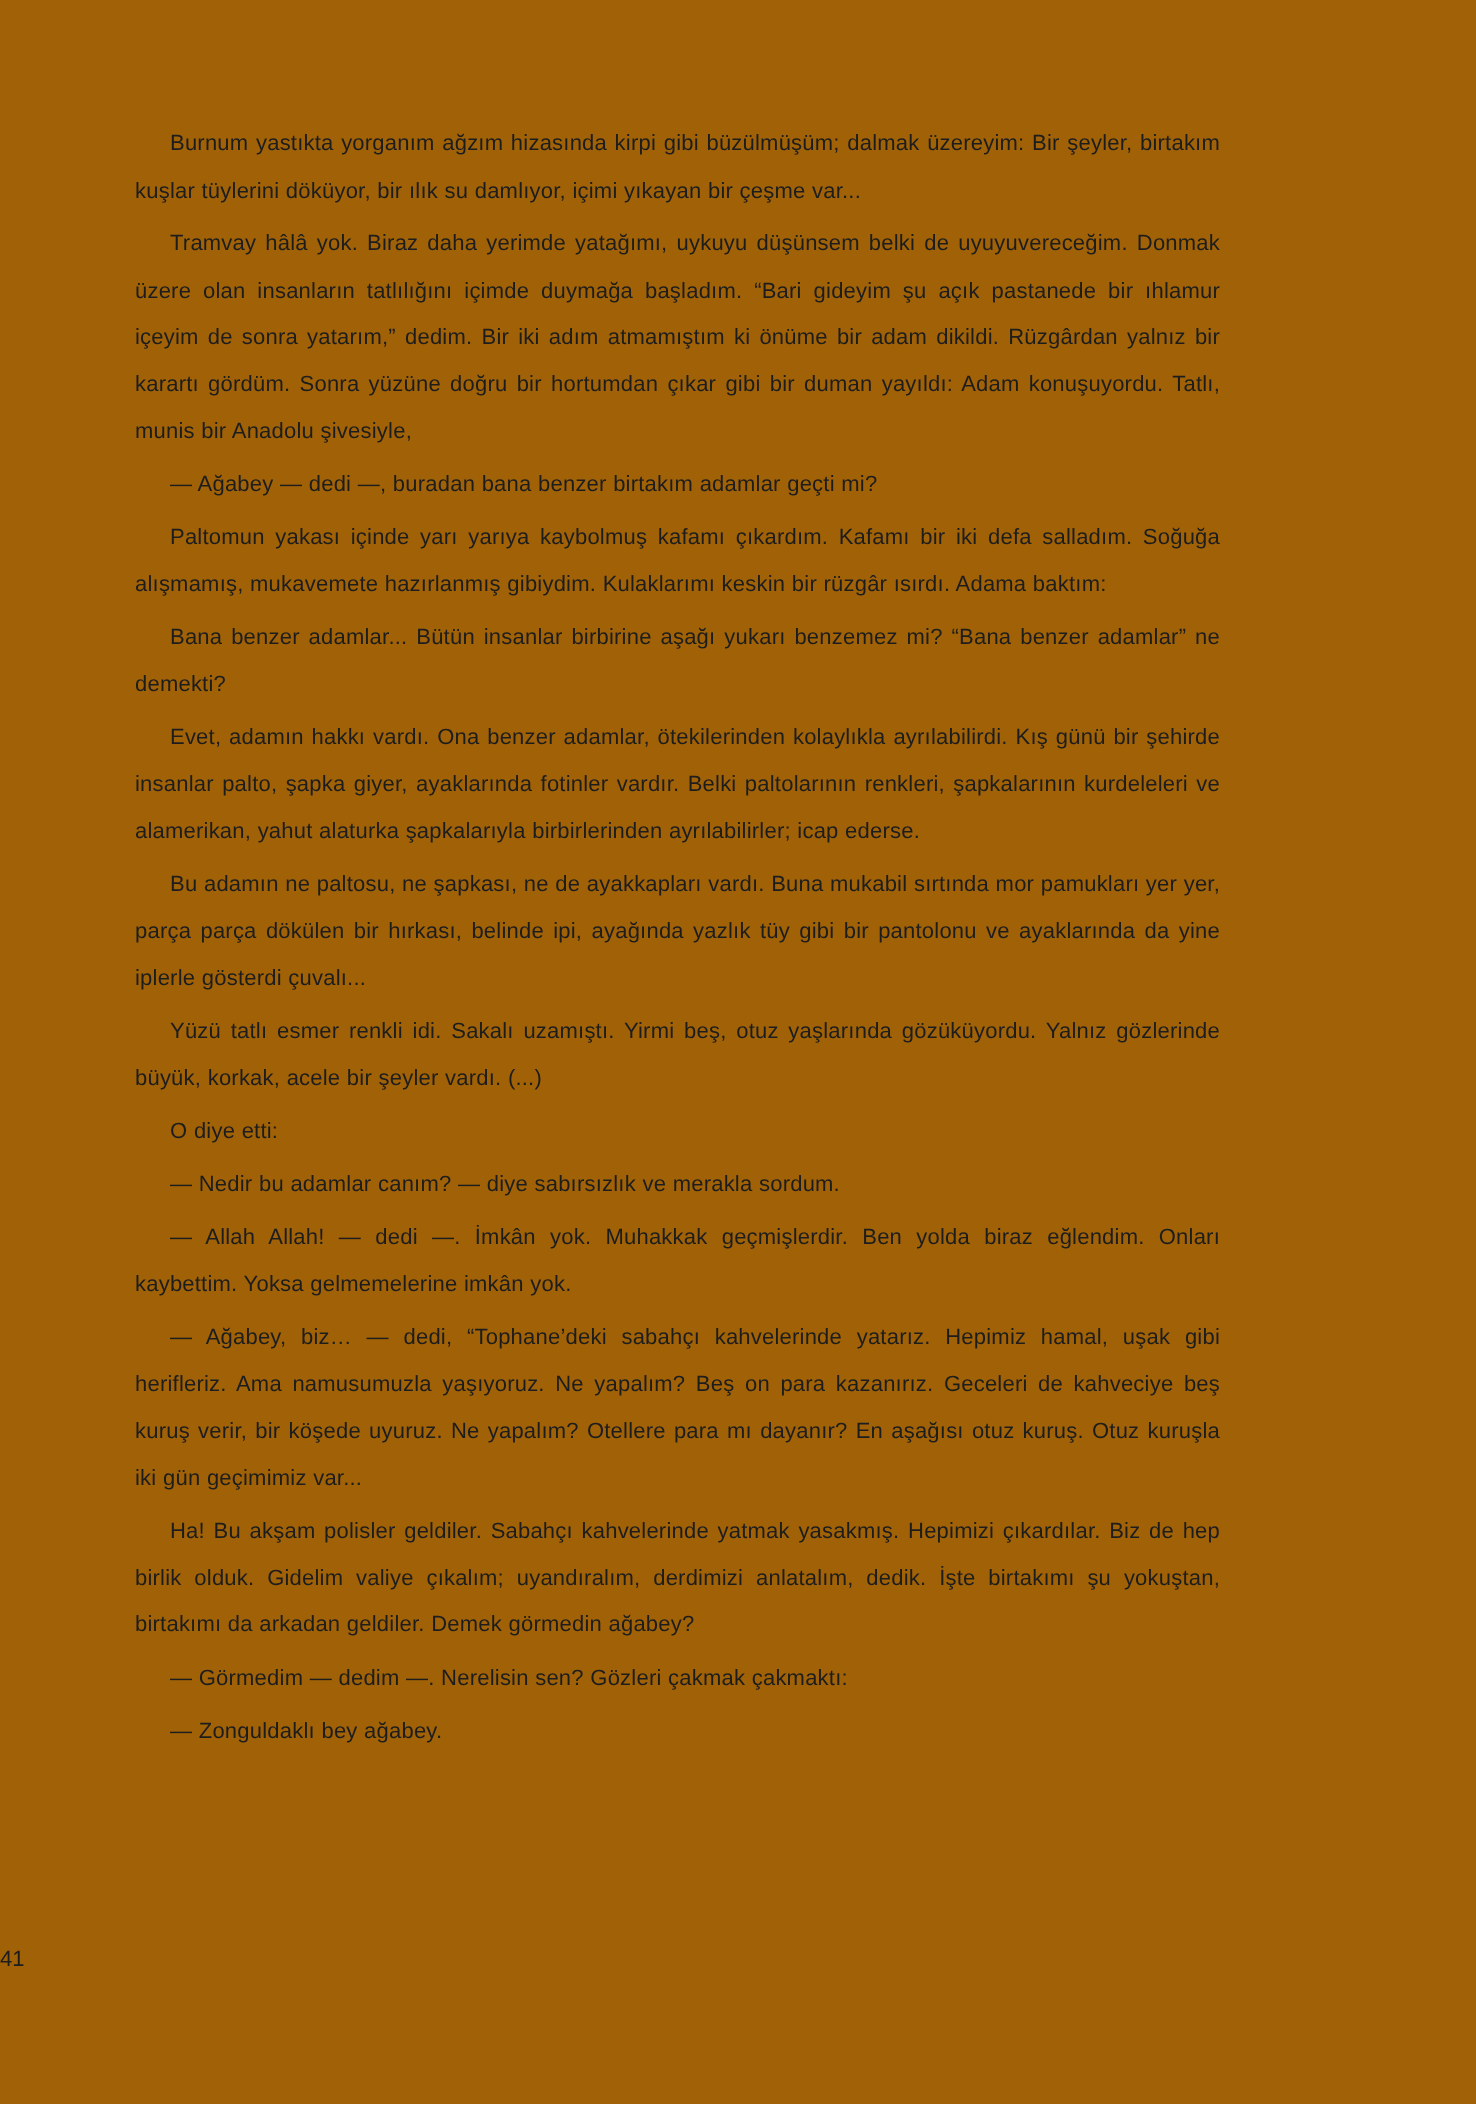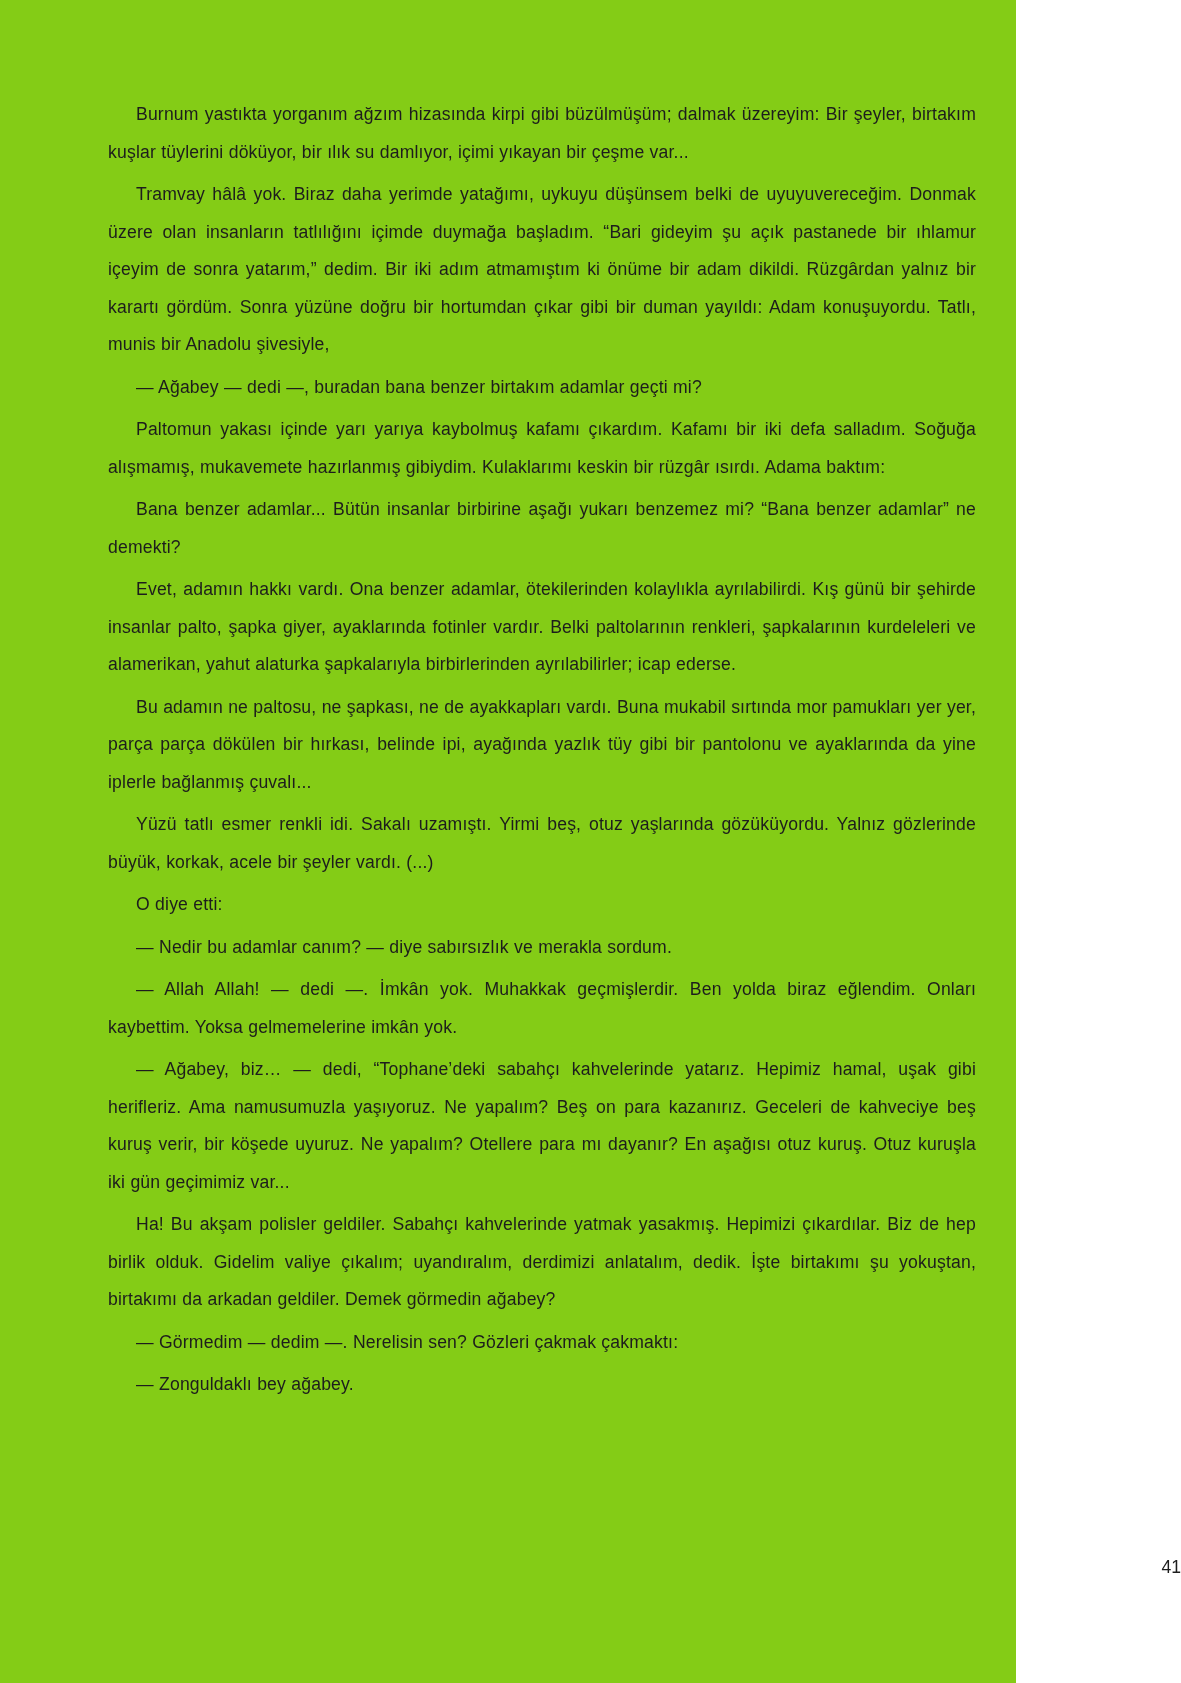--- a/index.html
+++ b/index.html
@@ -9,23 +9,23 @@
   }
   body {
     width: 1181px;
     height: 1683px;
     font-family: "Liberation Sans", sans-serif;
     color: #1a1a1a;
     overflow: hidden;
   }
   .page {
     position: relative;
-    width: 1016px;
+    width: 1181px;
     height: 1683px;
-    background: #84cc16;
+    background: #a16207;
     box-sizing: border-box;
   }
   .content {
     position: absolute;
     left: 108px;
     top: 96px;
     width: 868px;
   }
   .para {
     margin: 0 0 5px 0;
@@ -40,39 +40,39 @@
     hyphens: none;
   }
   .para.dialogue {
     text-indent: 28px;
   }
   .page-number {
     position: absolute;
     left: 0;
     top: 1555px;
     width: 1181px;
-    text-align: right;
+    text-align: left;
     font-size: 17.6px;
     line-height: 24px;
     color: #1d1d1d;
     font-family: "Liberation Sans", sans-serif;
   }
 </style>
 </head>
 <body>
 
 <div class="page">
   <div class="content">
     <p class="para">Burnum yastıkta yorganım ağzım hizasında kirpi gibi büzülmüşüm; dalmak üzereyim: Bir şeyler, birtakım kuşlar tüylerini döküyor, bir ılık su damlıyor, içimi yıkayan bir çeşme var...</p>
     <p class="para">Tramvay hâlâ yok. Biraz daha yerimde yatağımı, uykuyu düşünsem belki de uyuyuvereceğim. Donmak üzere olan insanların tatlılığını içimde duymağa başladım. “Bari gideyim şu açık pastanede bir ıhlamur içeyim de sonra yatarım,” dedim. Bir iki adım atmamıştım ki önüme bir adam dikildi. Rüzgârdan yalnız bir karartı gördüm. Sonra yüzüne doğru bir hortumdan çıkar gibi bir duman yayıldı: Adam konuşuyordu. Tatlı, munis bir Anadolu şivesiyle,</p>
     <p class="para dialogue">— Ağabey — dedi —, buradan bana benzer birtakım adamlar geçti mi?</p>
     <p class="para">Paltomun yakası içinde yarı yarıya kaybolmuş kafamı çıkardım. Kafamı bir iki defa salladım. Soğuğa alışmamış, mukavemete hazırlanmış gibiydim. Kulaklarımı keskin bir rüzgâr ısırdı. Adama baktım:</p>
     <p class="para">Bana benzer adamlar... Bütün insanlar birbirine aşağı yukarı benzemez mi? “Bana benzer adamlar” ne demekti?</p>
     <p class="para">Evet, adamın hakkı vardı. Ona benzer adamlar, ötekilerinden kolaylıkla ayrılabilirdi. Kış günü bir şehirde insanlar palto, şapka giyer, ayaklarında fotinler vardır. Belki paltolarının renkleri, şapkalarının kurdeleleri ve alamerikan, yahut alaturka şapkalarıyla birbirlerinden ayrılabilirler; icap ederse.</p>
-    <p class="para">Bu adamın ne paltosu, ne şapkası, ne de ayakkapları vardı. Buna mukabil sırtında mor pamukları yer yer, parça parça dökülen bir hırkası, belinde ipi, ayağında yazlık tüy gibi bir pantolonu ve ayaklarında da yine iplerle bağlanmış çuvalı...</p>
+    <p class="para">Bu adamın ne paltosu, ne şapkası, ne de ayakkapları vardı. Buna mukabil sırtında mor pamukları yer yer, parça parça dökülen bir hırkası, belinde ipi, ayağında yazlık tüy gibi bir pantolonu ve ayaklarında da yine iplerle gösterdi çuvalı...</p>
     <p class="para">Yüzü tatlı esmer renkli idi. Sakalı uzamıştı. Yirmi beş, otuz yaşlarında gözüküyordu. Yalnız gözlerinde büyük, korkak, acele bir şeyler vardı. (...)</p>
     <p class="para">O diye etti:</p>
     <p class="para dialogue">— Nedir bu adamlar canım? — diye sabırsızlık ve merakla sordum.</p>
     <p class="para dialogue">— Allah Allah! — dedi —. İmkân yok. Muhakkak geçmişlerdir. Ben yolda biraz eğlendim. Onları kaybettim. Yoksa gelmemelerine imkân yok.</p>
     <p class="para dialogue">— Ağabey, biz… — dedi, “Tophane’deki sabahçı kahvelerinde yatarız. Hepimiz hamal, uşak gibi herifleriz. Ama namusumuzla yaşıyoruz. Ne yapalım? Beş on para kazanırız. Geceleri de kahveciye beş kuruş verir, bir köşede uyuruz. Ne yapalım? Otellere para mı dayanır? En aşağısı otuz kuruş. Otuz kuruşla iki gün geçimimiz var...</p>
     <p class="para">Ha! Bu akşam polisler geldiler. Sabahçı kahvelerinde yatmak yasakmış. Hepimizi çıkardılar. Biz de hep birlik olduk. Gidelim valiye çıkalım; uyandıralım, derdimizi anlatalım, dedik. İşte birtakımı şu yokuştan, birtakımı da arkadan geldiler. Demek görmedin ağabey?</p>
     <p class="para dialogue">— Görmedim — dedim —. Nerelisin sen? Gözleri çakmak çakmaktı:</p>
     <p class="para dialogue">— Zonguldaklı bey ağabey.</p>
   </div>
   <div class="page-number">41</div>

